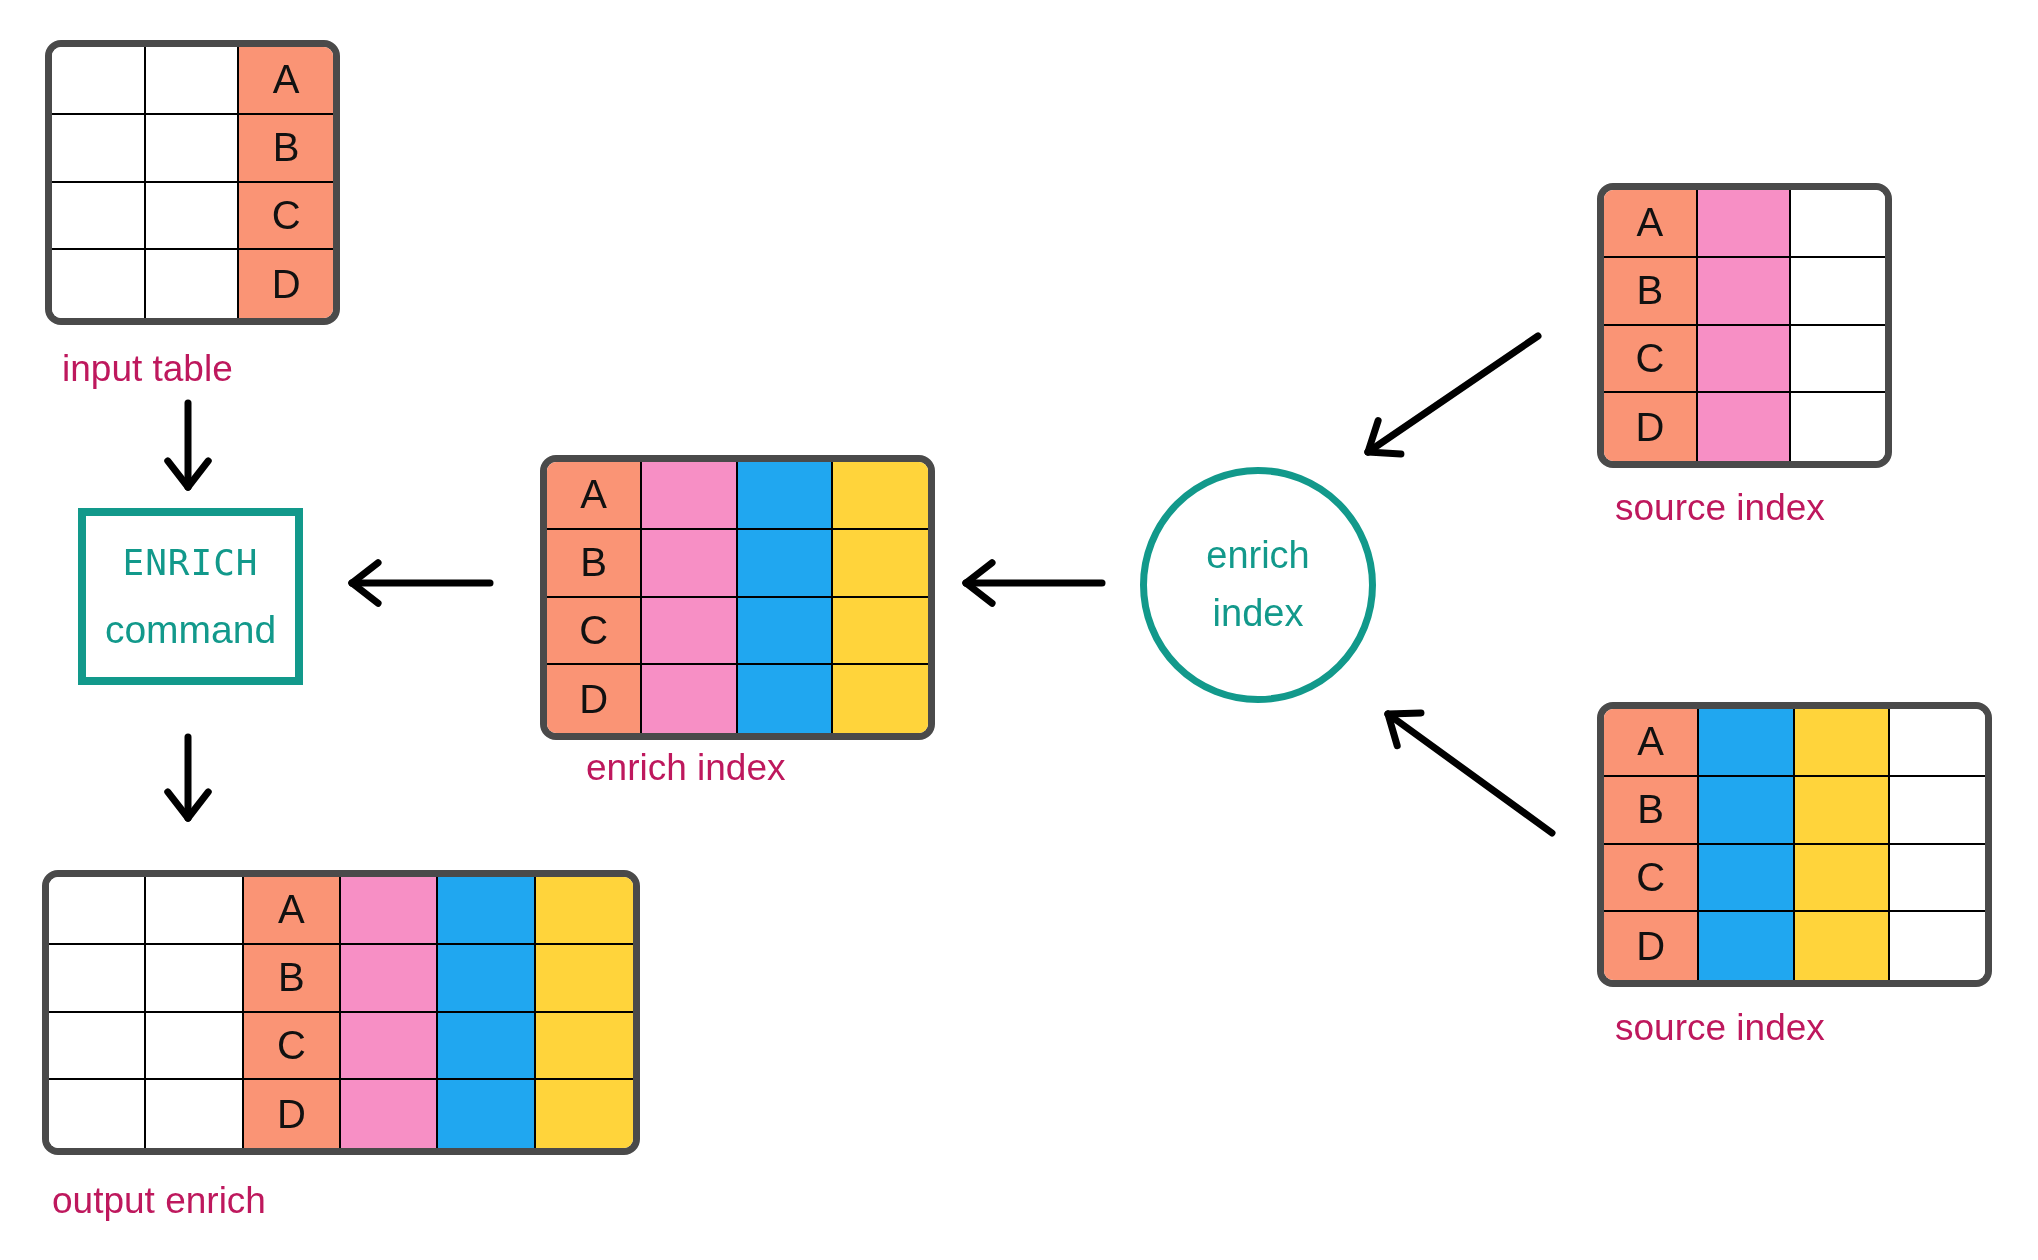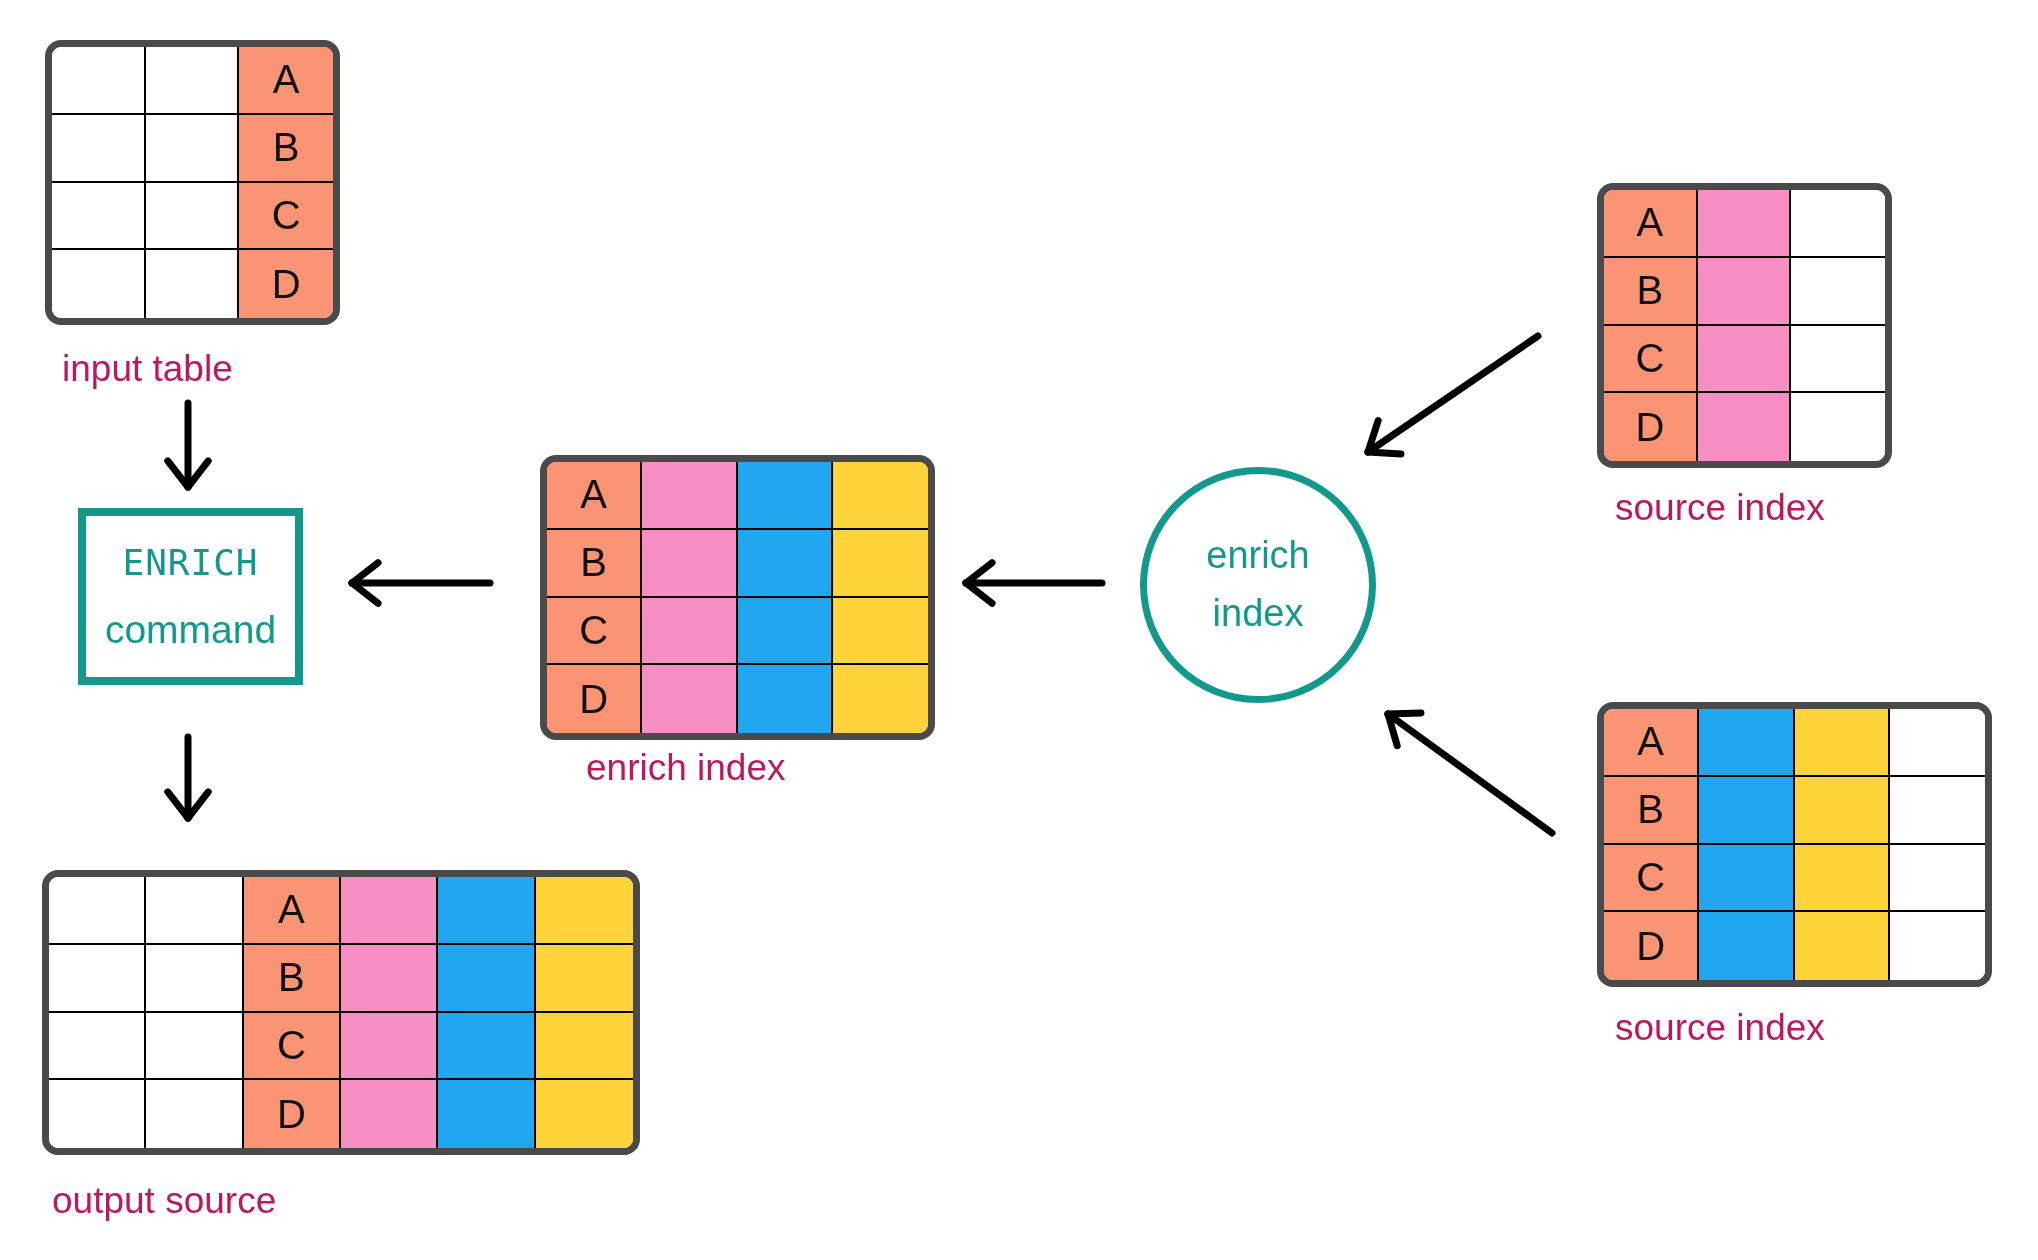--- a/index.html
+++ b/index.html
@@ -172,21 +172,21 @@
       <div class="cell" style="background:#F78FC5;"></div>
       <div class="cell" style="background:#20A7F0;"></div>
       <div class="cell last-col" style="background:#FFD43B;"></div>
       <div class="cell last-row" style="background:#FFFFFF;"></div>
       <div class="cell last-row" style="background:#FFFFFF;"></div>
       <div class="cell last-row" style="background:#FA9475;">D</div>
       <div class="cell last-row" style="background:#F78FC5;"></div>
       <div class="cell last-row" style="background:#20A7F0;"></div>
       <div class="cell last-col last-row" style="background:#FFD43B;"></div>
     </div>
-    <div class="tlabel" style="left:52px;top:1180px;">output source</div>
+    <div class="tlabel" style="left:52px;top:1180px;">output enrich</div>
     <div class="enrich-box" style="left:78px;top:508px;width:225px;height:177px;border-color:#12998B;color:#12998B;">
       <div class="l1">ENRICH</div>
       <div class="l2">command</div>
     </div>
     <div class="policy-circle" style="left:1140px;top:467px;width:236px;height:236px;border-color:#12998B;color:#12998B;">
       <div>enrich</div>
       <div>index</div>
     </div>
     <svg class="arrows" width="2038" height="1260" viewBox="0 0 2038 1260">
       <g stroke="#000000" stroke-width="7" stroke-linecap="round">

